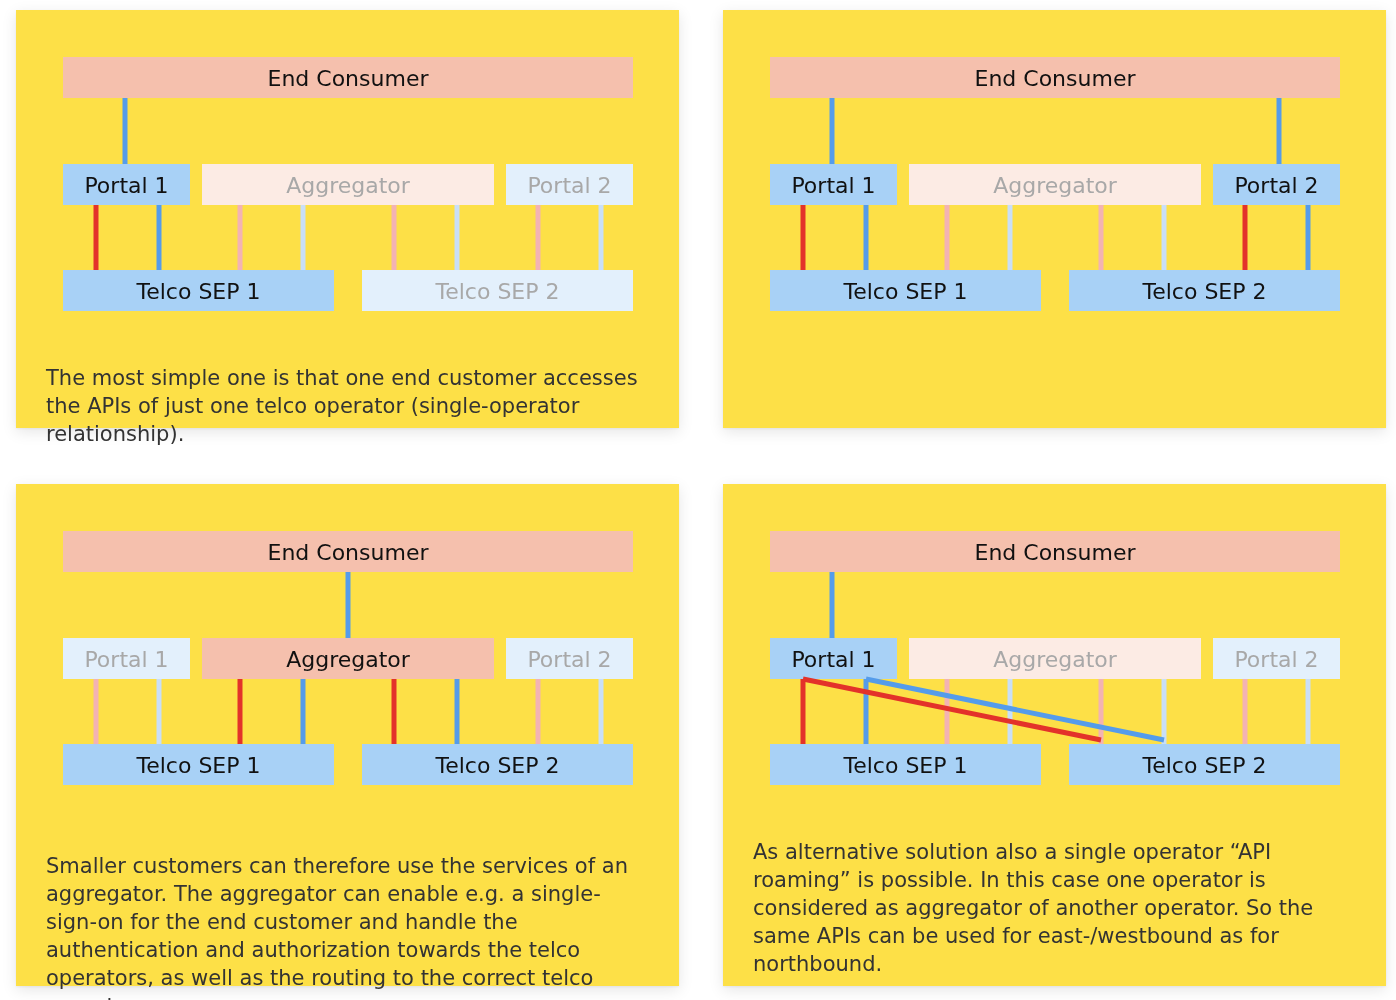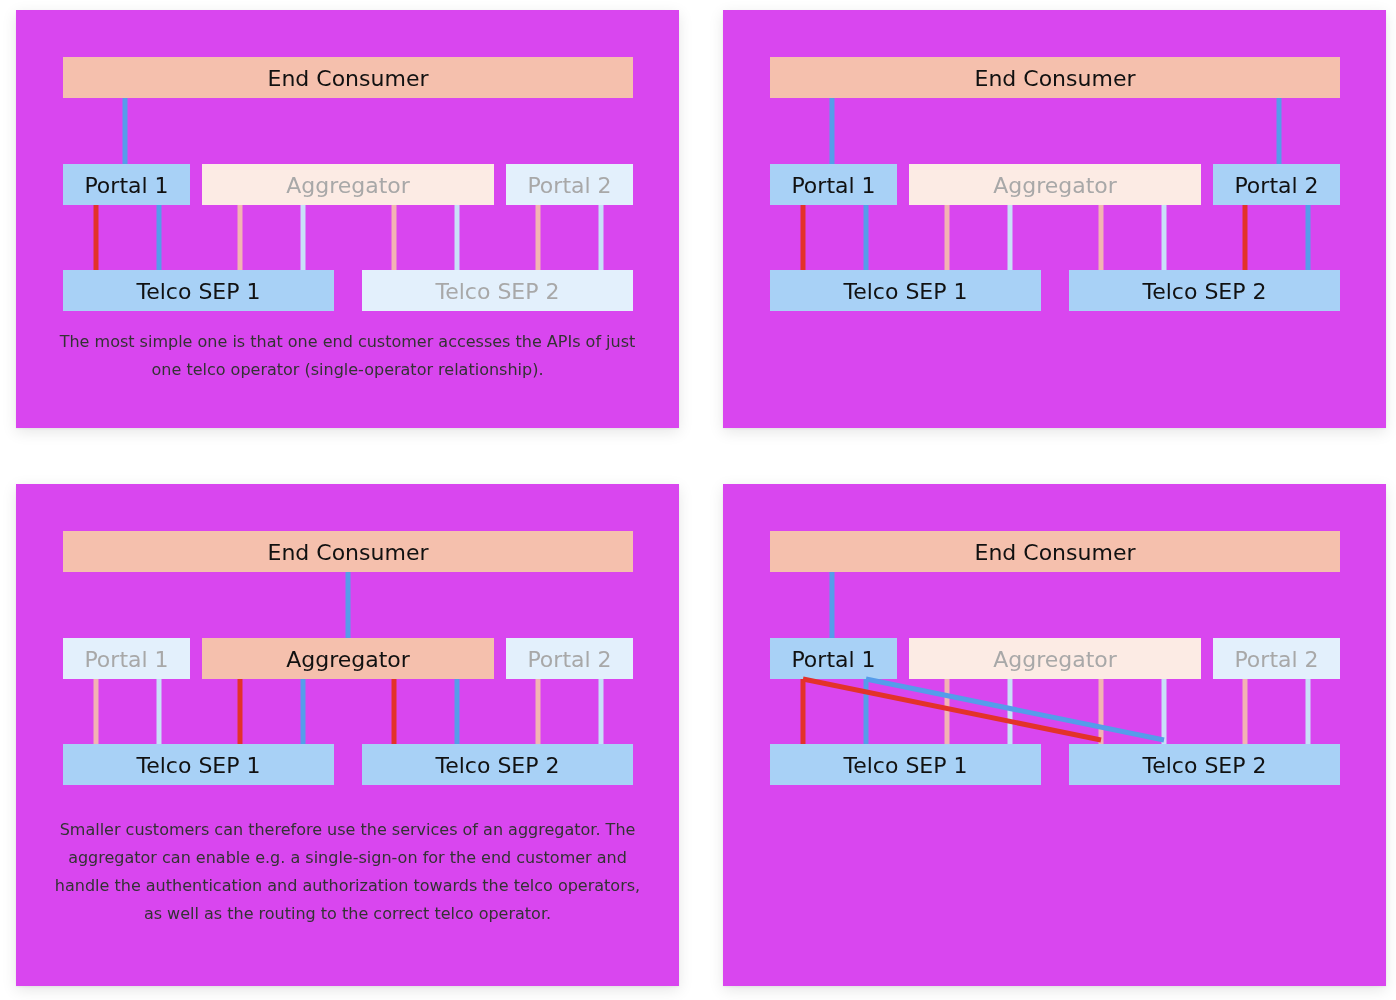--- a/index.html
+++ b/index.html
@@ -1,22 +1,22 @@
 <!DOCTYPE html>
 <html><head>
 <meta charset="utf-8">
 <style>
   html, body { margin:0; padding:0; background:#ffffff; }
   body { width:1396px; height:1000px; position:relative; overflow:hidden;
          font-family:"Liberation Sans", sans-serif; }
-  .card { position:absolute; background:#d946ef; box-shadow:0 4px 14px rgba(0,0,0,0.10), 0 1px 2px rgba(0,0,0,0.05); }
+  .card { position:absolute; background:#fde047; box-shadow:0 4px 14px rgba(0,0,0,0.10), 0 1px 2px rgba(0,0,0,0.05); }
   .card svg { position:absolute; left:0; top:0; }
   .box-text { font-family:"DejaVu Sans", sans-serif; font-size:22px; }
-  .caption { position:absolute; left:30px; right:30px; text-align:center;
-             font-family:"DejaVu Sans", sans-serif; font-size:16px; line-height:28px; color:#333; }
+  .caption { position:absolute; left:30px; right:30px; 
+             font-family:"DejaVu Sans", sans-serif; font-size:21px; line-height:28px; color:#333;margin-top:36px; }
 </style>
 </head>
 <body>
 
 <div class="card" style="left:16px;top:10px;width:663px;height:418px;">
   <svg width="663" height="330">
       <line x1="109" y1="88" x2="109" y2="154" stroke="#559cea" stroke-width="5"></line>
       <line x1="80" y1="195" x2="80" y2="260" stroke="#e3322a" stroke-width="5"></line>
       <line x1="143" y1="195" x2="143" y2="260" stroke="#559cea" stroke-width="5"></line>
       <line x1="224" y1="195" x2="224" y2="260" stroke="#f3b3b3" stroke-width="5"></line>
@@ -162,13 +162,14 @@
         <rect x="47" y="260" width="271" height="41" fill="#a8d1f6"></rect>
         <text x="182.5" y="288.5" text-anchor="middle" class="box-text" fill="#111111">Telco SEP 1</text>
       </g>
       <g>
         <rect x="346" y="260" width="271" height="41" fill="#a8d1f6"></rect>
         <text x="481.5" y="288.5" text-anchor="middle" class="box-text" fill="#111111">Telco SEP 2</text>
       </g>
       <polyline points="80,195 378,256" fill="none" stroke="#e3322a" stroke-width="5"></polyline>
       <polyline points="143,195 441,256" fill="none" stroke="#559cea" stroke-width="5"></polyline>
     </svg>
+  <div class="caption" style="top:318px;">As alternative solution also a single operator “API roaming” is possible. In this case one operator is considered as aggregator of another operator. So the same APIs can be used for east-/westbound as for northbound.</div>
 </div>
 
 </body></html>

